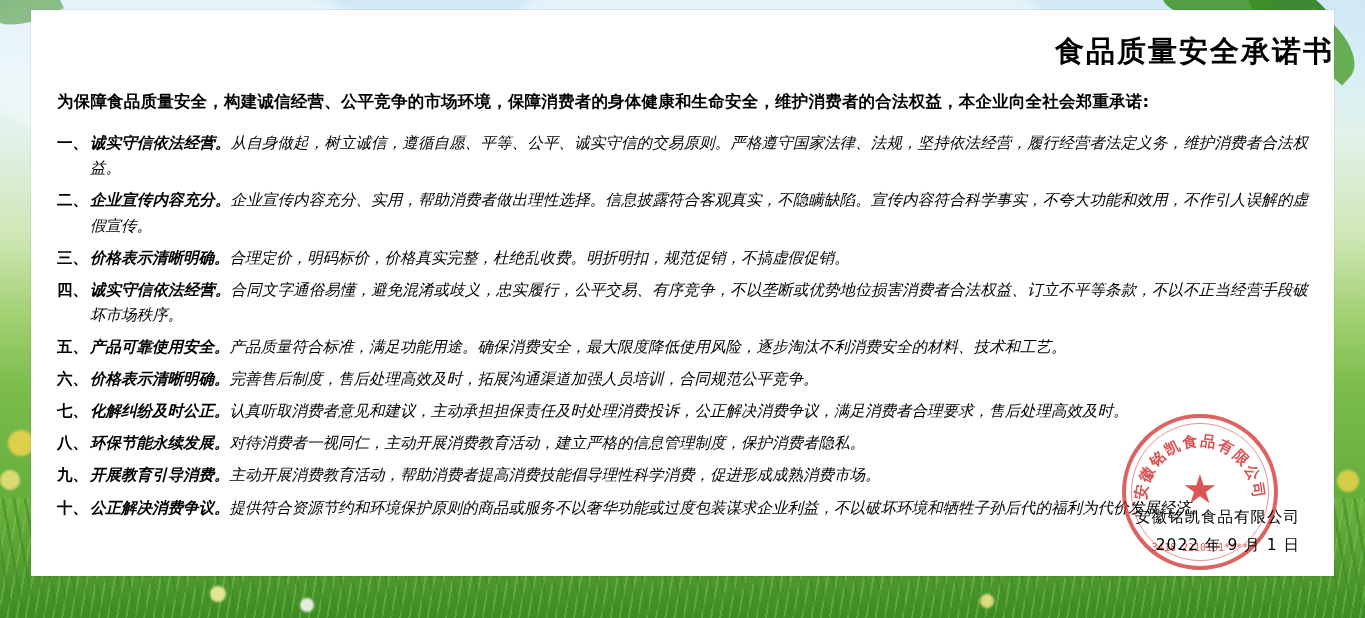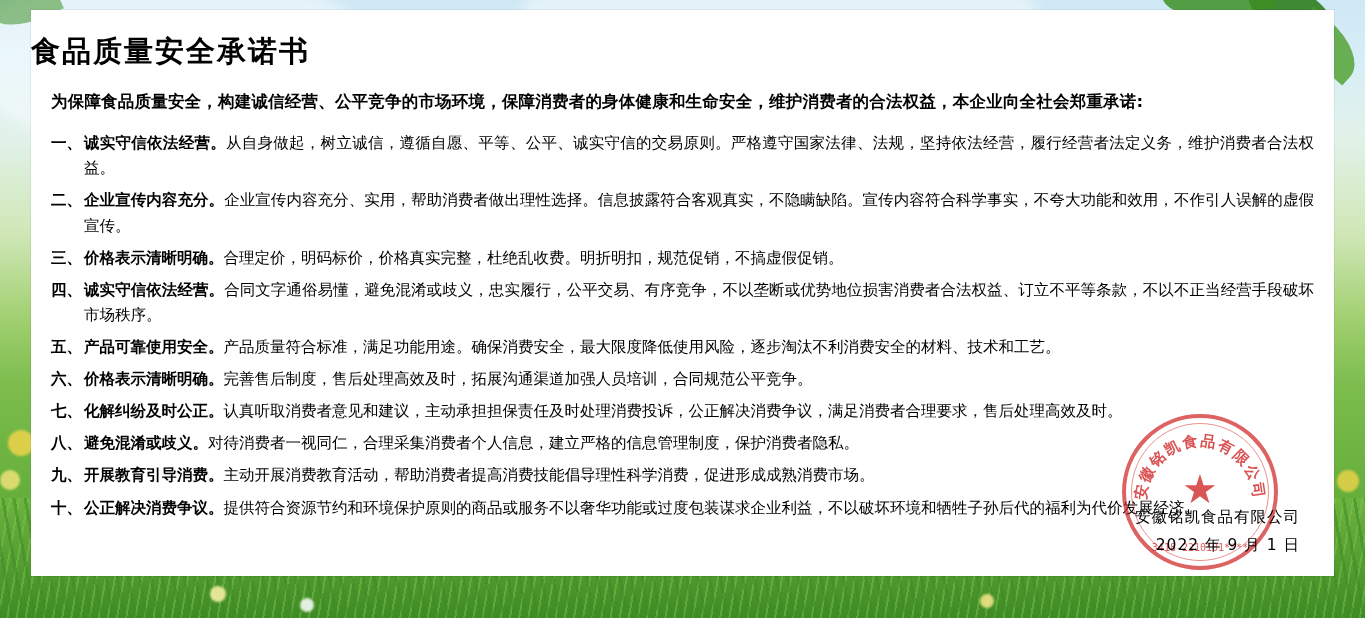--- a/index.html
+++ b/index.html
@@ -70,31 +70,31 @@
     position: absolute;
     left: 31px;
     top: 10px;
     width: 1303px;
     height: 566px;
     background: #ffffff;
     box-shadow: 0 0 0 1px rgba(0,0,0,0.05);
   }
 
   .doc-title {
-    text-align: left;
+    text-align: right;
     font-size: 29px;
     font-weight: bold;
     letter-spacing: 2px;
     color: #000;
     margin: 22px 0 0 0;
     font-family: "DejaVu Sans", "Liberation Sans", sans-serif;
   }
 
   .doc-body {
-    padding: 0 20px;
+    padding: 0 26px;
     margin-top: 18px;
   }
 
   .intro {
     font-size: 16.5px;
     font-weight: bold;
     color: #000;
     line-height: 1.5;
     letter-spacing: .2px;
   }
@@ -115,20 +115,21 @@
   .clause-num {
     flex: 0 0 auto;
     font-weight: bold;
     white-space: nowrap;
     padding-right: 2px;
   }
 
   .clause-text {
     flex: 1 1 auto;
     text-align: justify;
+    font-style: italic;
   }
 
   .clause-head {
     font-weight: bold;
   }
 
   
   .signature {
     position: absolute;
     right: 34px;
@@ -262,21 +263,21 @@
           <span class="clause-text"><span class="clause-head">价格表示清晰明确。</span><span>完善售后制度，售后处理高效及时，拓展沟通渠道加强人员培训，合同规范公平竞争。</span></span>
         </div>
 
         <div class="clause">
           <span class="clause-num">七、</span>
           <span class="clause-text"><span class="clause-head">化解纠纷及时公正。</span><span>认真听取消费者意见和建议，主动承担担保责任及时处理消费投诉，公正解决消费争议，满足消费者合理要求，售后处理高效及时。</span></span>
         </div>
 
         <div class="clause">
           <span class="clause-num">八、</span>
-          <span class="clause-text"><span class="clause-head">避免混淆或歧义。</span><span>对待消费者一视同仁，合理采集消费者个人信息，建立严格的信息管理制度，保护消费者隐私。</span></span>
+          <span class="clause-text"><span class="clause-head">环保节能永续发展。</span><span>对待消费者一视同仁，主动开展消费教育活动，建立严格的信息管理制度，保护消费者隐私。</span></span>
         </div>
 
         <div class="clause">
           <span class="clause-num">九、</span>
           <span class="clause-text"><span class="clause-head">开展教育引导消费。</span><span>主动开展消费教育活动，帮助消费者提高消费技能倡导理性科学消费，促进形成成熟消费市场。</span></span>
         </div>
 
         <div class="clause">
           <span class="clause-num">十、</span>
           <span class="clause-text"><span class="clause-head">公正解决消费争议。</span><span>提供符合资源节约和环境保护原则的商品或服务不以奢华功能或过度包装谋求企业利益，不以破坏环境和牺牲子孙后代的福利为代价发展经济。</span></span>

